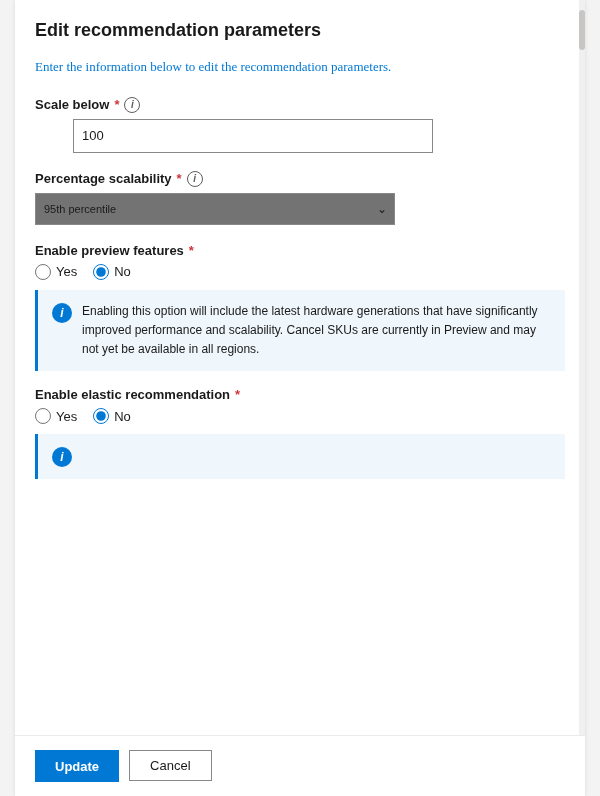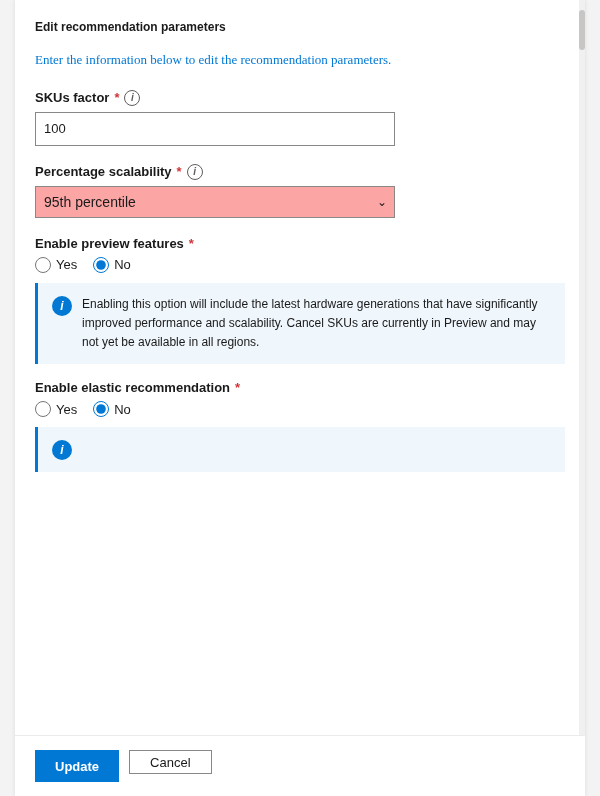--- a/index.html
+++ b/index.html
@@ -21,21 +21,21 @@
     .panel {
       background: #ffffff;
       width: 570px;
       min-height: 796px;
       padding: 20px 20px 80px 20px;
       position: relative;
       box-shadow: 0 0 4px rgba(0,0,0,0.1);
     }
 
     .panel-title {
-      font-size: 12px;
+      font-size: 18px;
       font-weight: 600;
       color: #1a1a1a;
       margin-bottom: 16px;
     }
 
     .intro-text {
       font-size: 13px;
       color: #0078d4;
       margin-bottom: 20px;
       line-height: 1.5;
@@ -76,35 +76,36 @@
     }
 
     .text-input {
       width: 360px;
       height: 32px;
       border: 1px solid #8a8886;
       padding: 16px 8px;
       font-size: 13px;
       color: #1a1a1a;
       outline: none;
+      margin-left: 38px;
     }
 
     .select-wrapper {
       width: 360px;
       position: relative;
     }
 
     .select-box {
       width: 100%;
       height: 32px;
       border: 1px solid #8a8886;
       padding: 0 30px 0 8px;
-      font-size: 14px;
-      color: #1a1a1a;
-      background: #fca5a5;
+      font-size: 11px;
+      color: #1a1a1a;
+      background: #737373;
       appearance: none;
       cursor: pointer;
       outline: none;
     }
 
     .chevron-icon {
       position: absolute;
       right: 8px;
       top: 50%;
       transform: translateY(-50%);
@@ -194,21 +195,21 @@
       font-size: 13px;
       font-weight: 600;
       cursor: pointer;
     }
 
     .btn-secondary {
       background: #ffffff;
       color: #1a1a1a;
       border: 1px solid #8a8886;
       padding: 0 20px;
-      height: 24px;
+      height: 31px;
       font-size: 13px;
       cursor: pointer;
     }
 
     .scrollbar {
       position: absolute;
       right: 0;
       top: 0;
       width: 6px;
       height: 100%;
@@ -231,21 +232,21 @@
   <div class="scrollbar">
     <div class="scrollbar-thumb"></div>
   </div>
 
   <h2 class="panel-title">Edit recommendation parameters</h2>
 
   <p class="intro-text">Enter the information below to edit the recommendation parameters.</p>
 
   <div class="field-group">
     <label class="field-label">
-      <span>SKUs factor</span>
+      <span>Scale below</span>
       <span class="required-star">*</span>
       <span class="info-icon">i</span>
     </label>
     <input class="text-input" type="text" value="100" style="">
   </div>
 
   <div class="field-group">
     <label class="field-label">
       <span>Percentage scalability</span>
       <span class="required-star">*</span>

